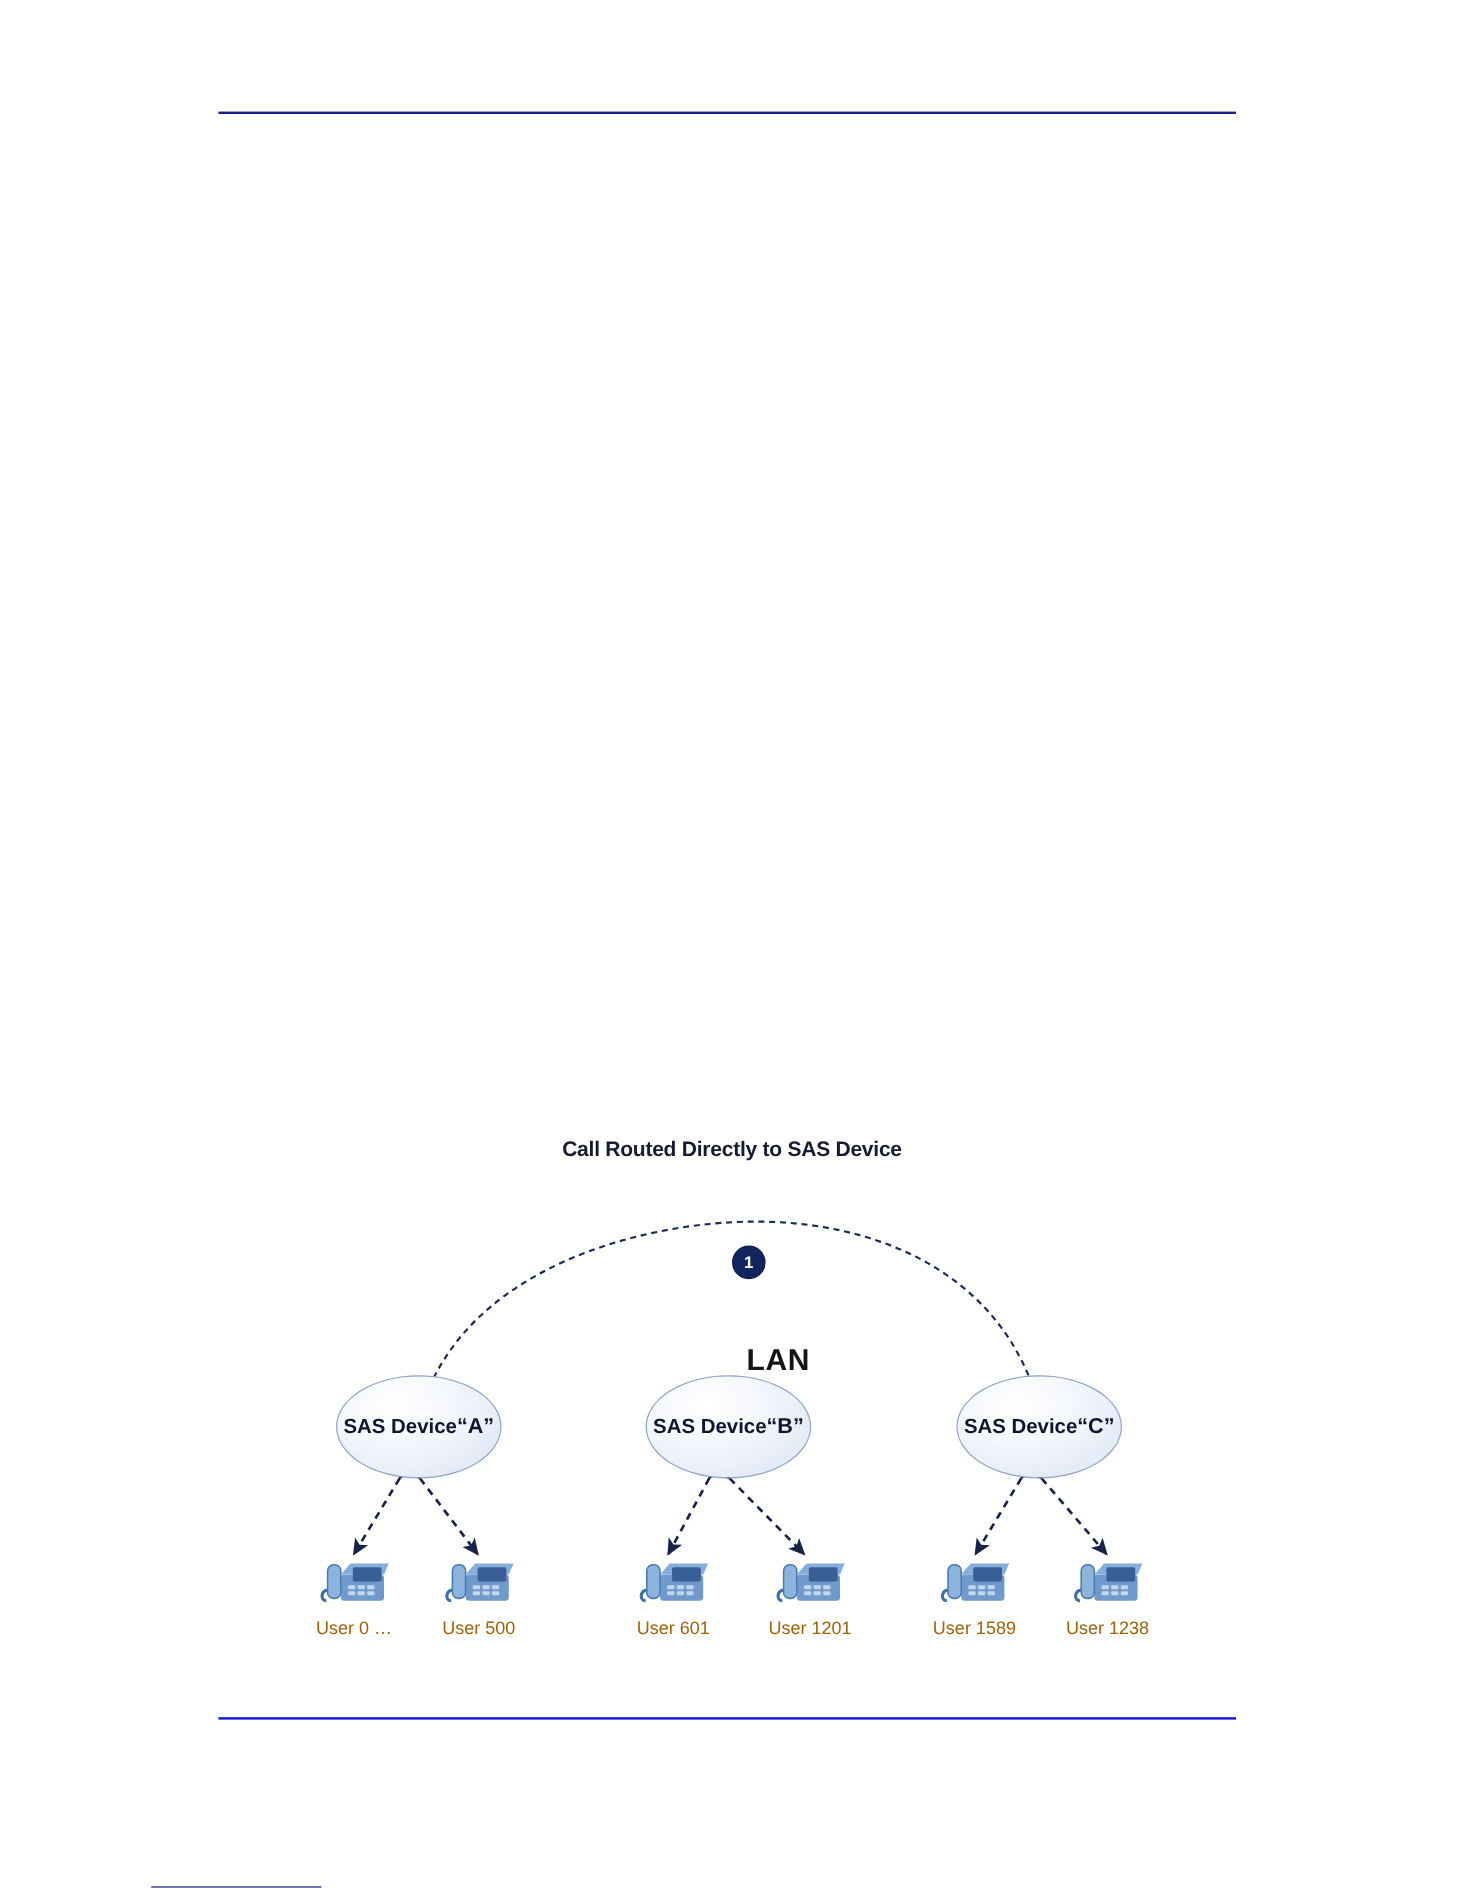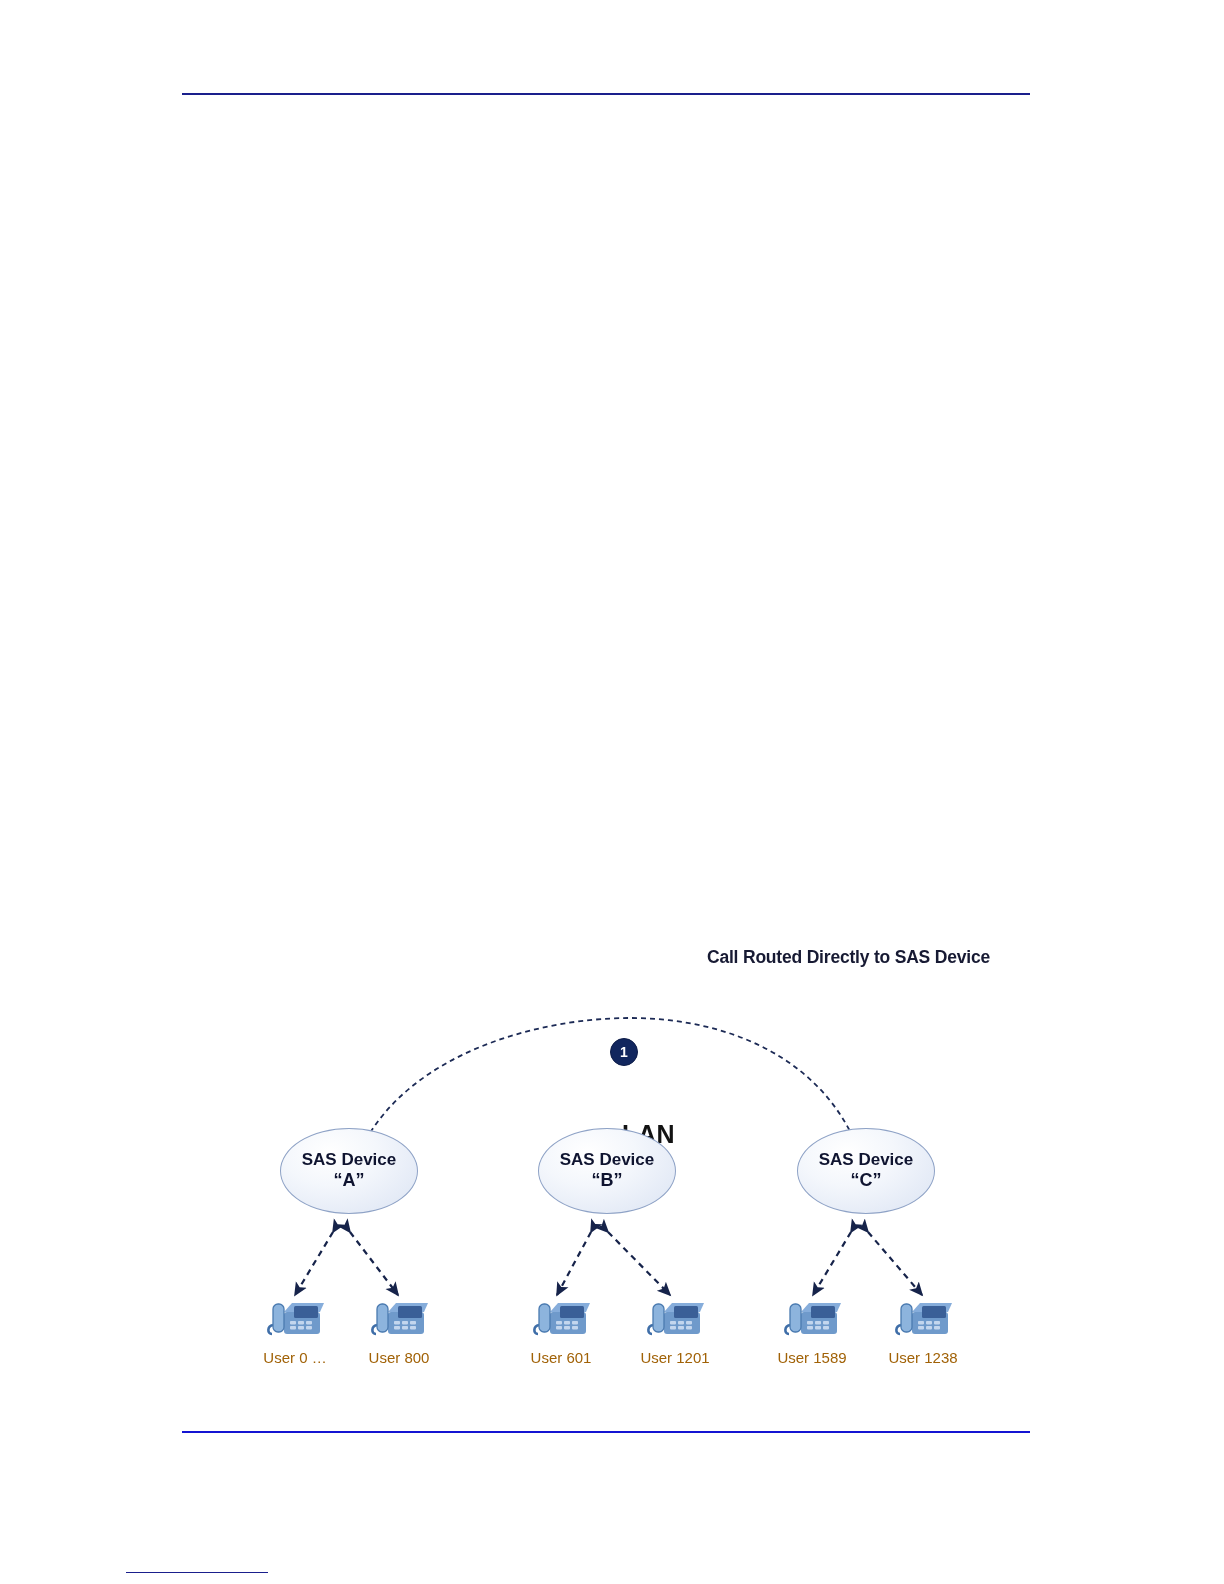--- a/index.html
+++ b/index.html
@@ -59,21 +59,21 @@
     height: 460px;
     overflow: visible;
   }
 
   
   .caption {
     position: absolute;
     left: 0;
     top: 6px;
     width: 760px;
-    text-align: right;
+    text-align: center;
     font-size: 17.5px;
     font-weight: 700;
     line-height: 1.32;
     color: #171a33;
     letter-spacing: -0.2px;
   }
   .caption .line { display: block; white-space: nowrap; }
 
   
   .step-badge {
@@ -106,27 +106,27 @@
     color: #131313;
     letter-spacing: 0.5px;
     margin-top: 40px;
   }
 
   
   .sas-node {
     position: absolute;
     width: 138px;
     height: 86px;
-    top: 188px;
+    top: 206px;
     border-radius: 50%;
     border: 1px solid #8ea2c6;
     background: radial-gradient(ellipse at 36% 28%, #ffffff 0%, #f4f7fc 38%, #e6ecf7 72%, #dbe4f2 100%);
     box-sizing: border-box;
     display: flex;
-    flex-direction: column;
+    flex-direction: row;
     align-items: center;
     justify-content: center;
     line-height: 1.18;
   }
   .sas-node .t1 {
     font-size: 17px;
     font-weight: 700;
     color: #0f1430;
   }
   .sas-node .t2 {
@@ -235,21 +235,21 @@
       <g fill="#c3d6ee">
         <rect x="26" y="29" width="6" height="3.4" rx="0.8"></rect>
         <rect x="34" y="29" width="6" height="3.4" rx="0.8"></rect>
         <rect x="42" y="29" width="6" height="3.4" rx="0.8"></rect>
         <rect x="26" y="34" width="6" height="3.4" rx="0.8"></rect>
         <rect x="34" y="34" width="6" height="3.4" rx="0.8"></rect>
         <rect x="42" y="34" width="6" height="3.4" rx="0.8"></rect>
       </g>
       <rect x="9" y="12" width="11" height="28" rx="5" fill="#8db4dd" stroke="#4a7ab0" stroke-width="1.3"></rect>
     </svg>
-    <div class="plabel">User 800</div>
+    <div class="plabel">User 500</div>
   </div>
 
   <div class="phone-node" style="left:283px">
     <svg class="glyph" viewBox="0 0 62 52">
       <path d="M8 42 C3 42 3 34 9 33" fill="none" stroke="#3f6ea8" stroke-width="2.6"></path>
       <rect x="20" y="20" width="36" height="22" rx="3" fill="#6f9acb"></rect>
       <path d="M20 20 L28 11 L60 11 L56 20 Z" fill="#86addb"></path>
       <rect x="30" y="14" width="24" height="12" rx="1.5" fill="#3a5f97"></rect>
       <g fill="#c3d6ee">
         <rect x="26" y="29" width="6" height="3.4" rx="0.8"></rect>

